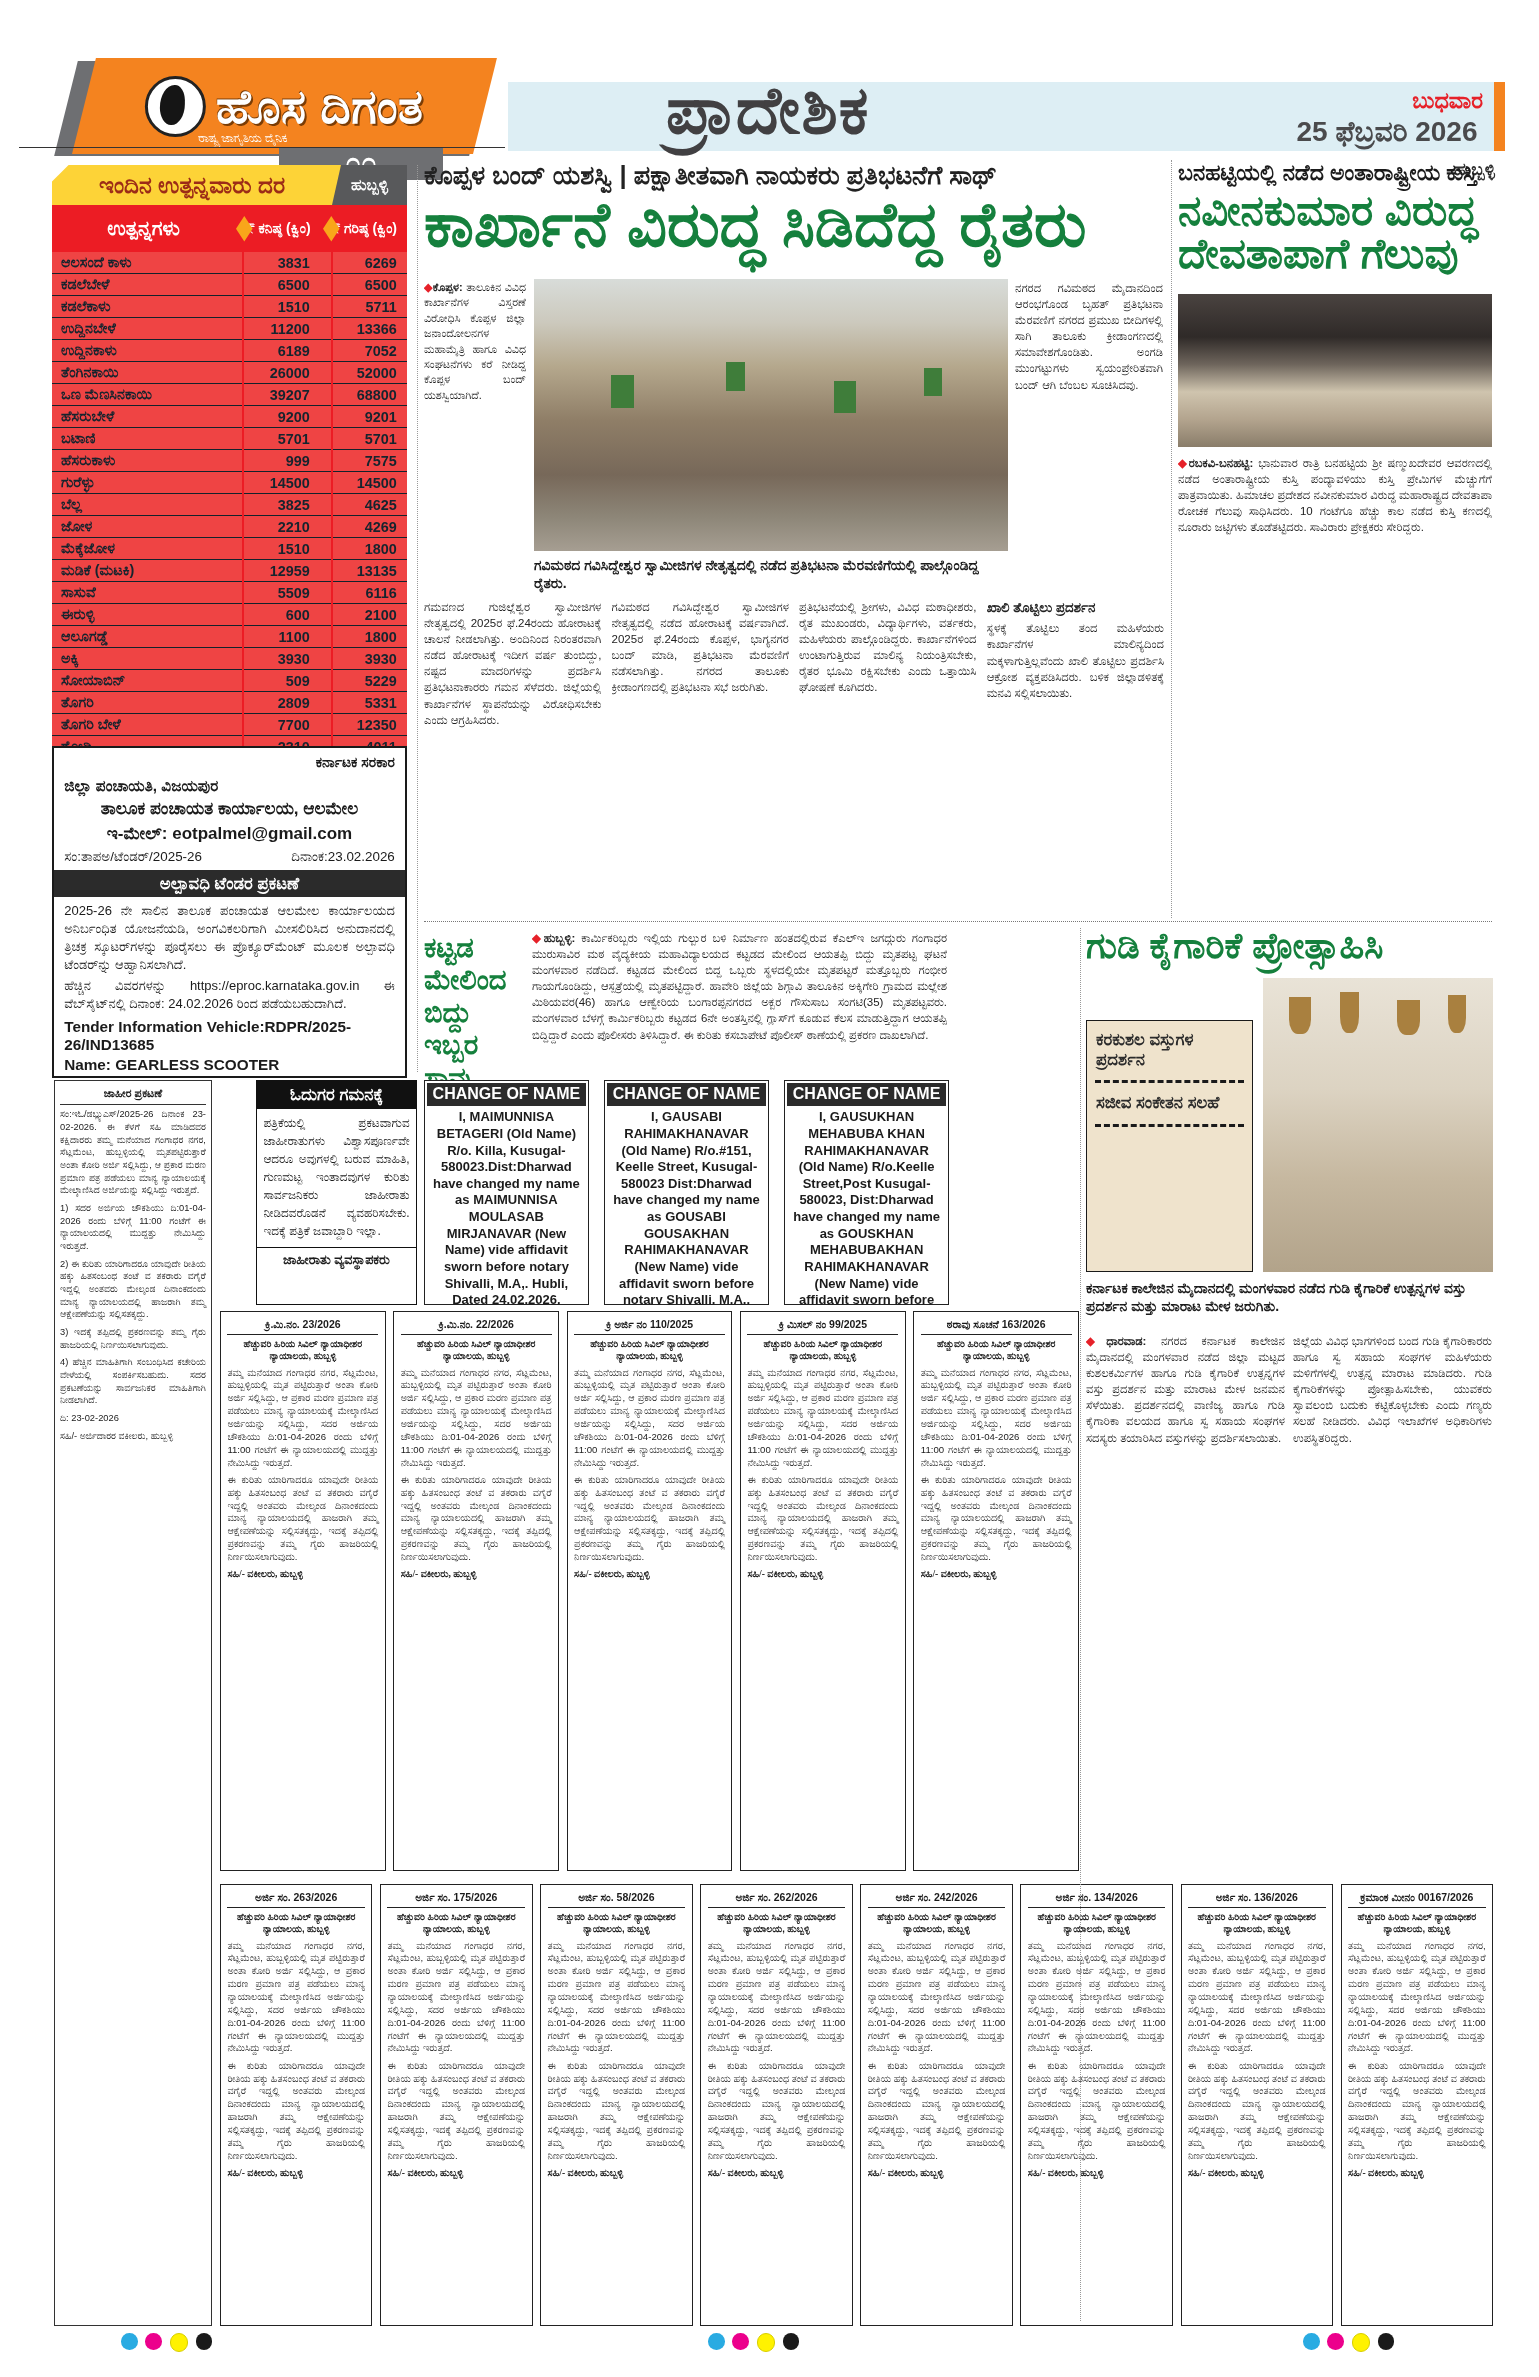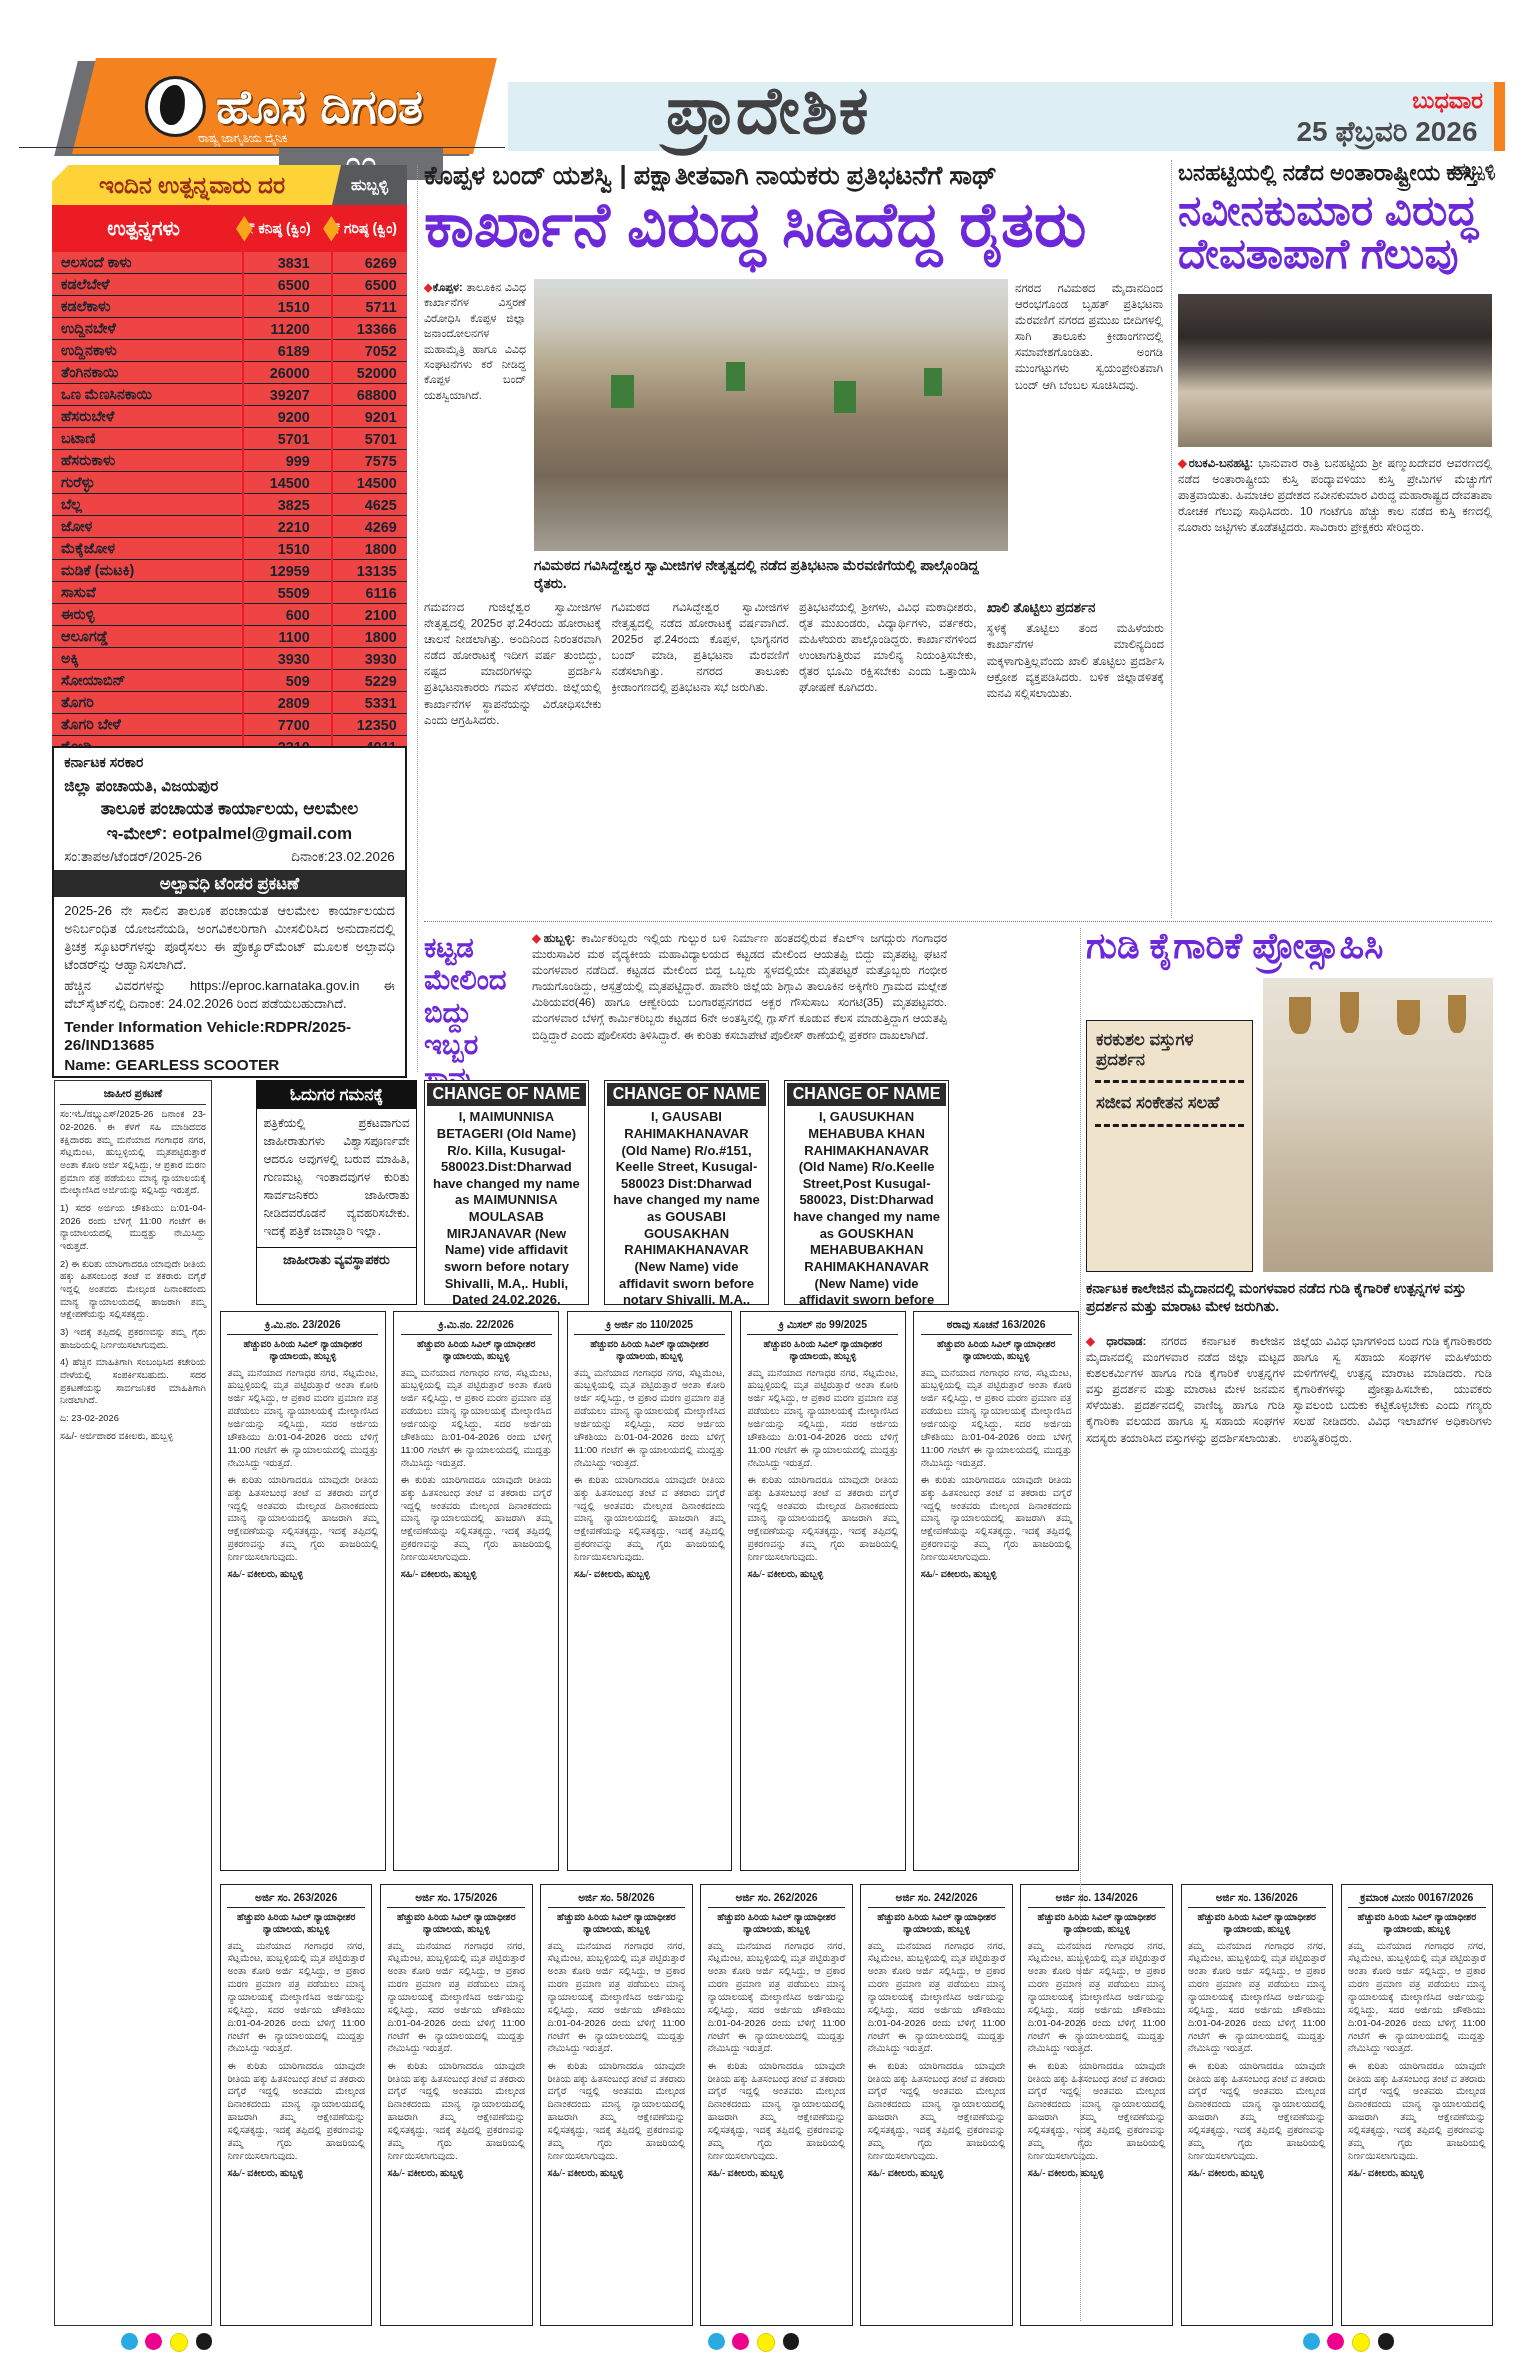--- a/index.html
+++ b/index.html
@@ -45,34 +45,34 @@
   .pt-row{display:flex;align-items:center;height:21px;border-bottom:1.3px solid #13222c;
           font-size:14.4px;font-weight:700;color:#15242e;}
   .pt-row .n{flex:1;padding-left:9px;}
   .pt-row .v1{width:77px;text-align:right;padding-right:9px;}
   .pt-row .v2{width:78px;text-align:right;padding-right:10.2px;}
   .pt-vline{position:absolute;top:0;bottom:0;width:1.9px;background:#ec1c24;}
   .pv1{left:190px;} .pv2{left:279px;}
   
   .tender{left:52px;top:746px;width:355px;height:332px;border:2.6px solid #1a1a1a;background:#fff;
           padding:6.4px 10.2px;box-sizing:border-box;overflow:hidden;}
-  .t-l1{text-align:left;font-size:14px;font-weight:700;}
+  .t-l1{text-align:right;font-size:14px;font-weight:700;}
   .t-l2{font-size:15.3px;font-weight:700;margin-top:6px;}
   .t-l3{text-align:center;font-size:17px;font-weight:800;margin-top:3.8px;}
   .t-l4{text-align:center;font-size:17px;font-weight:800;margin-top:5.1px;}
   .t-ref{display:flex;justify-content:space-between;font-size:13.4px;margin-top:5.1px;}
   .t-band{background:#2b2b2b;color:#fff;text-align:center;font-size:16.6px;font-weight:700;
           padding:3.2px 0;margin:5.1px -10.2px;}
   .t-para{font-size:13px;line-height:1.38;margin-top:3.8px;}
   .t-tiv{font-size:15.3px;font-weight:600;margin-top:5.1px;}
   .t-name{font-size:15.3px;font-weight:600;margin-top:1.3px;}
   .t-sign{text-align:right;font-size:14.7px;font-weight:800;margin-top:5.1px;line-height:1.3;}
   
   .kicker{font-size:25.6px;font-weight:800;color:#222;}
-  .headline{font-weight:900;color:#6d28d9;line-height:1.02;}
+  .headline{font-weight:900;color:#15803d;line-height:1.02;}
   .lead-kicker{left:424px;top:161px;width:748px;}
   .lead-headline{left:424px;top:193px;width:748px;font-size:62px;}
   .body-txt{font-size:11.5px;line-height:1.4;color:#222;overflow:hidden;}
   .dateline{font-weight:800;}
   .red-dia{color:#e62129;font-weight:900;}
   .lead-colL{left:424px;top:280px;width:102px;height:271px;}
   .photo-lead{left:534px;top:279px;width:474px;height:272px;
     background:linear-gradient(180deg,#d8dcd9 0%,#ccc9bd 16%,#b5a88d 32%,#8f7e67 52%,#776859 72%,#8e8779 88%,#a69e92 100%);}
   .flag{position:absolute;background:#3f7d3a;}
   .lead-colR{left:1015px;top:280px;width:148px;height:271px;}

